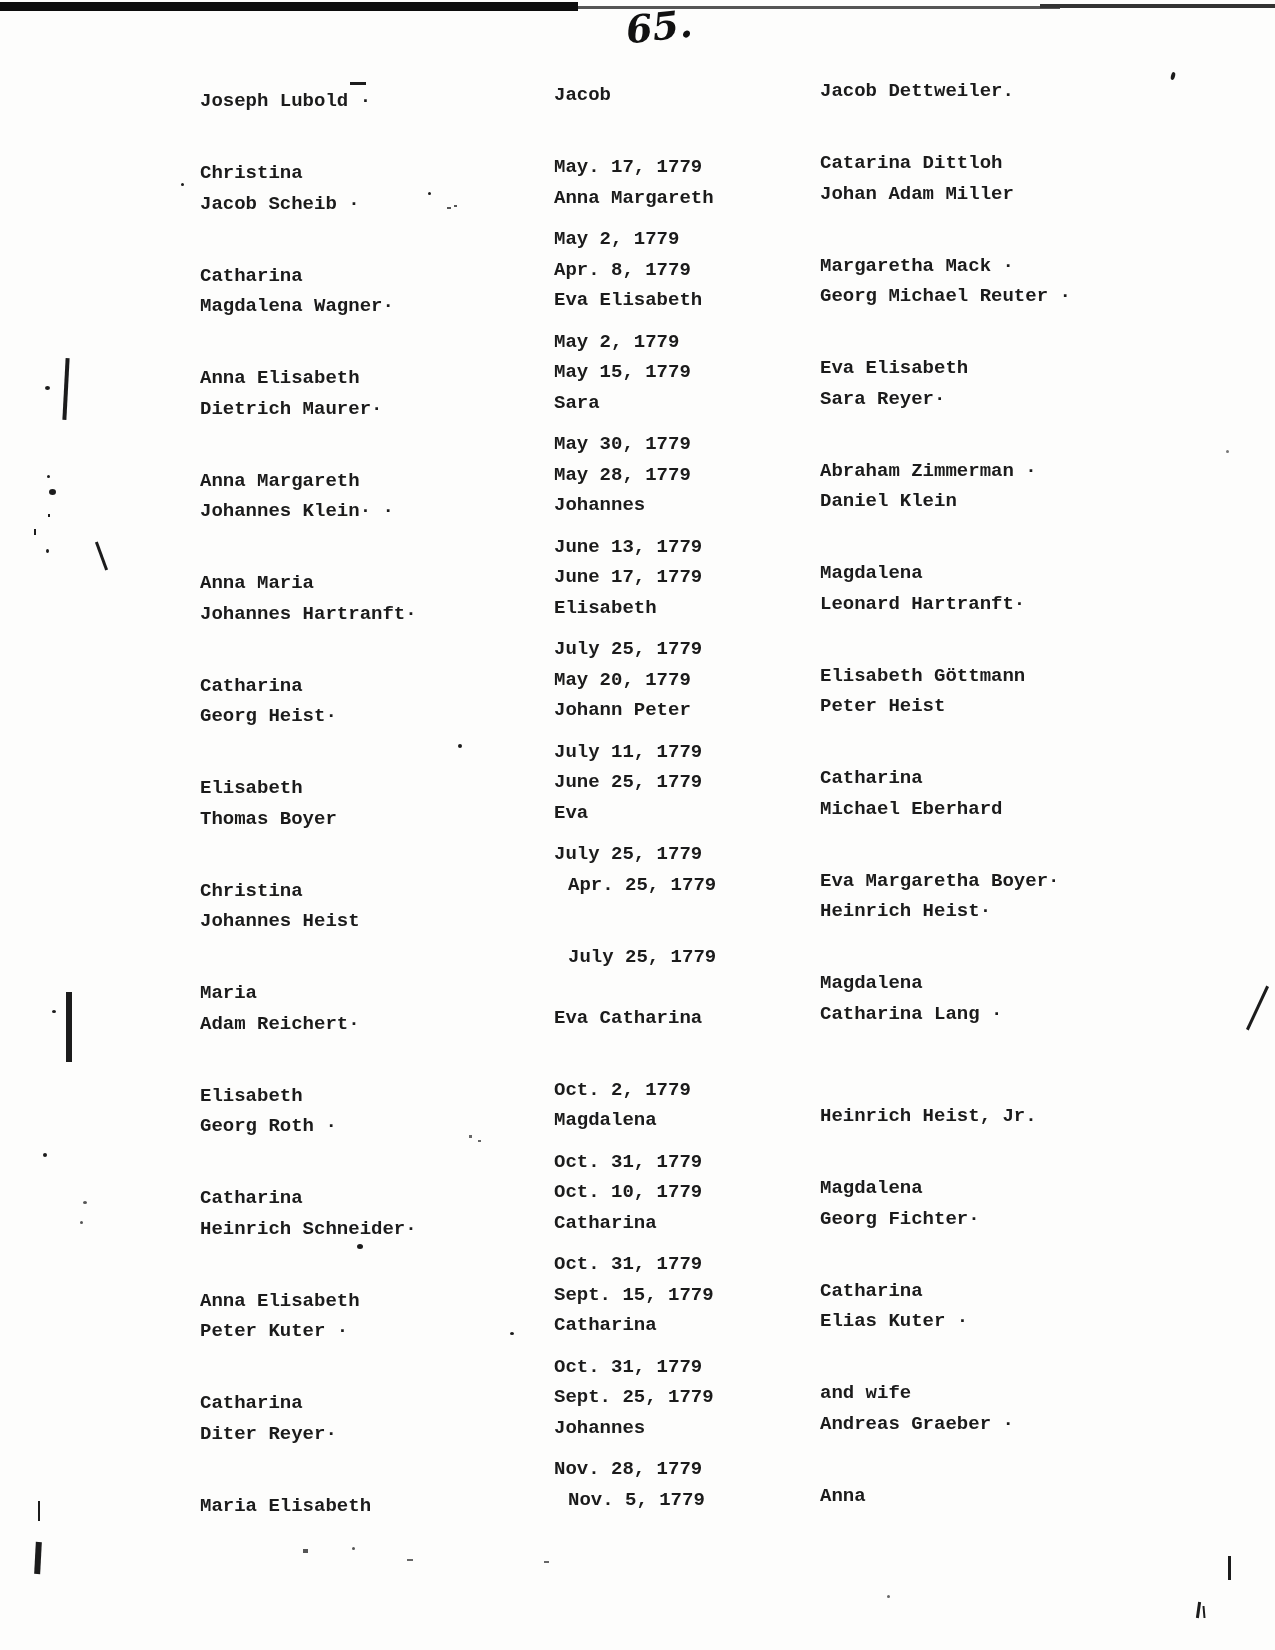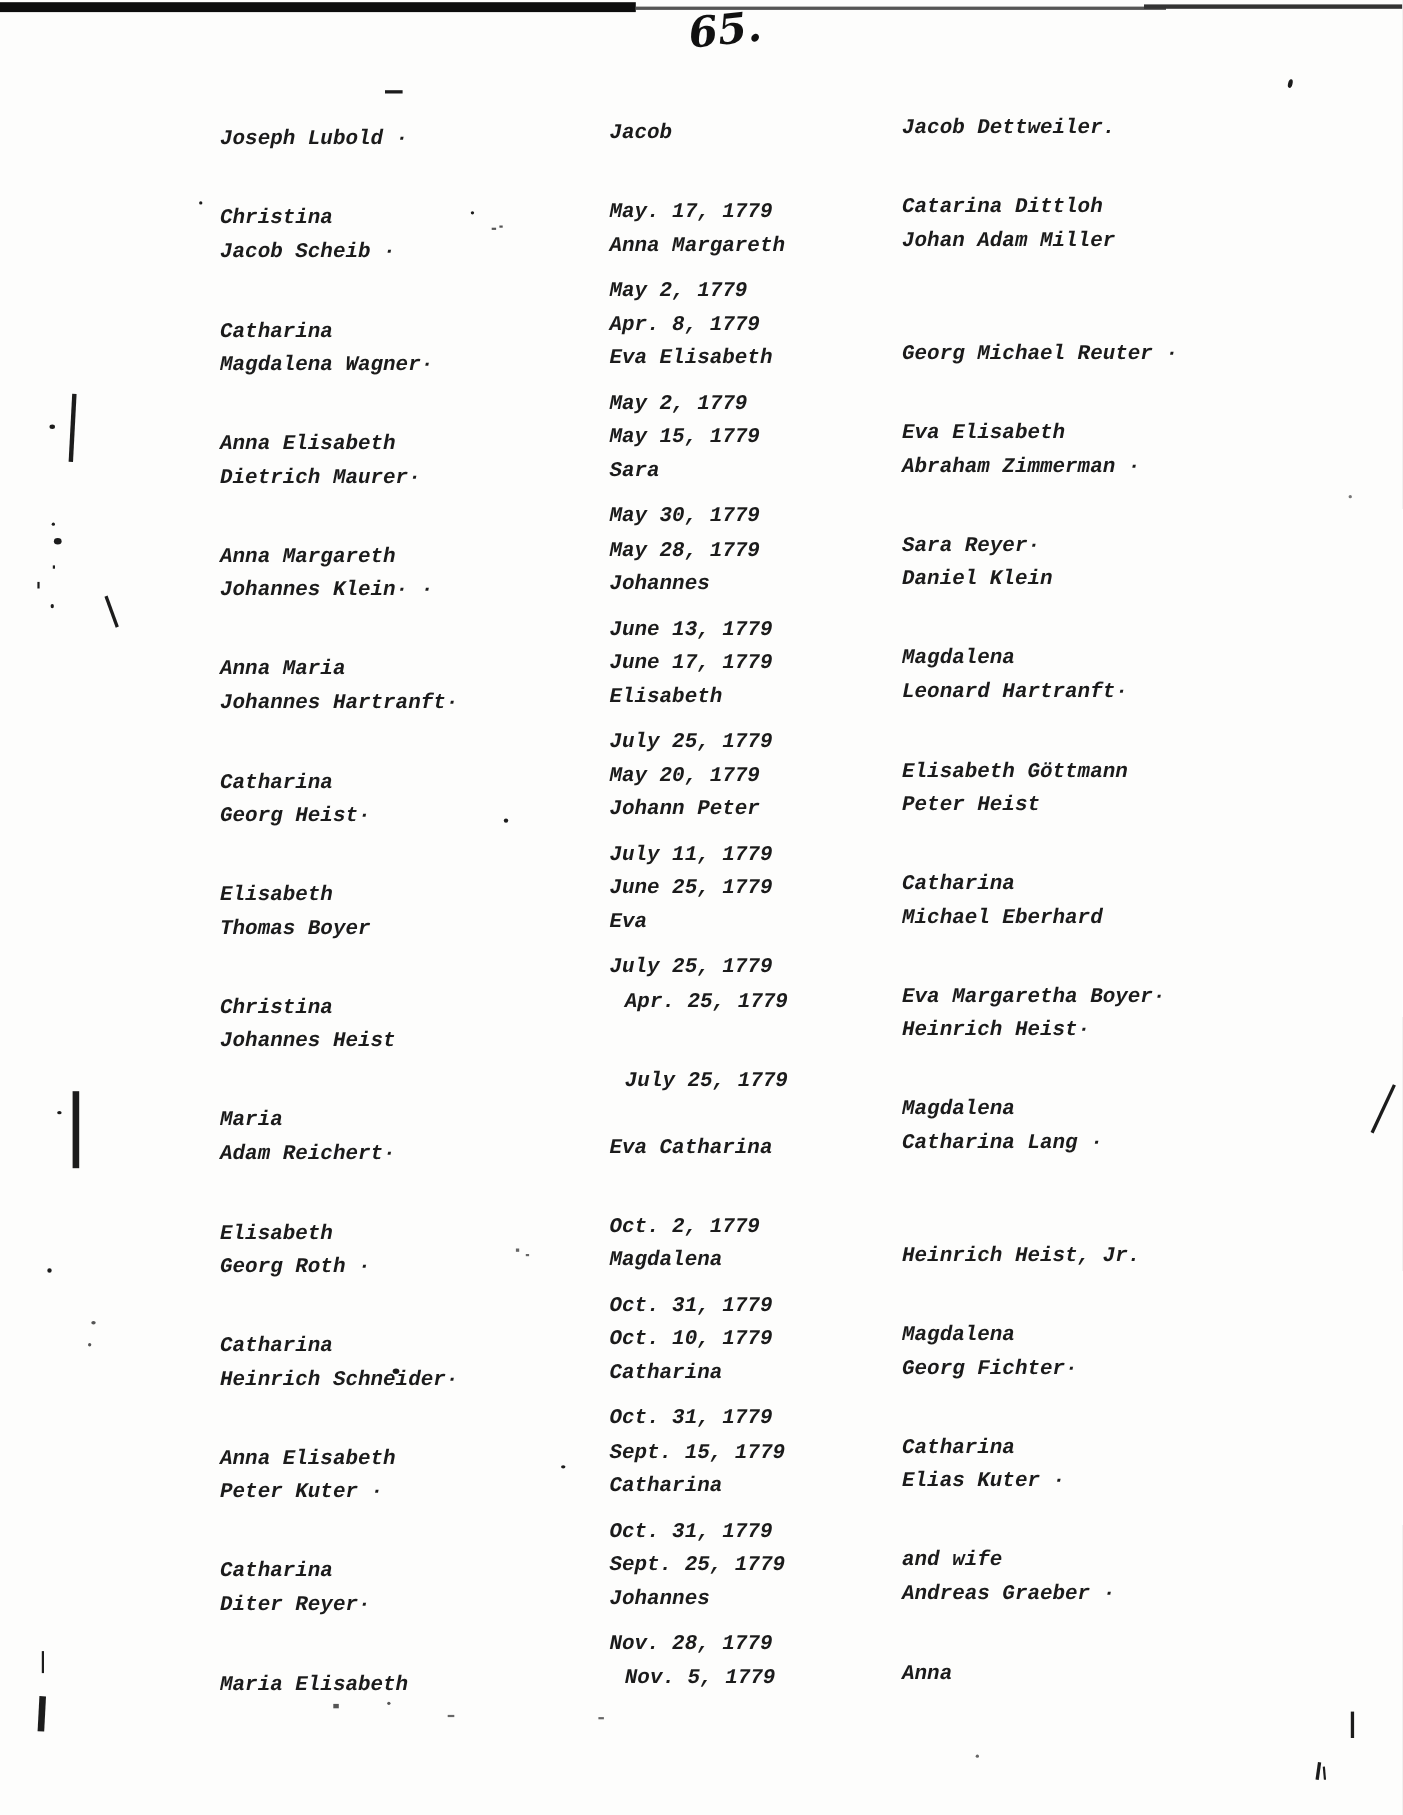--- a/index.html
+++ b/index.html
@@ -20,21 +20,21 @@
   
   #pagenum{
     position:absolute;left:626px;top:8px;
     font-family:"DejaVu Serif",serif;
     font-style:italic;font-weight:700;
     font-size:38px;line-height:38px;
     transform:rotate(-6deg);
     color:#111;
   }
   
-  #rows{position:absolute;left:0;top:60px;right:0;font-style:italic;}
+  #rows{position:absolute;left:0;top:35px;right:0;}
   .row{
     height:102.5px;
     display:grid;
     grid-template-columns:200px 338px 282px auto;
   }
   .cell{white-space:pre;}
   .cell.parents{grid-column:2;margin-top:6px;}
   .cell.child{grid-column:3;margin-top:0;margin-left:16px;}
   .cell.sponsors{grid-column:4;margin-top:-4px;}
   .ln{min-height:24px;}
@@ -74,20 +74,21 @@
         <div class="ln">Jacob Scheib ·</div>
         <div class="ln">Catharina</div>
       </div>
       <div class="cell child">
         <div class="ln">Anna Margareth</div>
         <div class="ln">Apr. 8, 1779</div>
         <div class="ln">May 2, 1779</div>
       </div>
       <div class="cell sponsors">
         <div class="ln">Johan Adam Miller</div>
+        <div class="ln">Margaretha Mack ·</div>
       </div>
     </div>
 
     <div class="row">
       <div class="cell parents">
         <div class="ln">Magdalena Wagner·</div>
         <div class="ln">Anna Elisabeth</div>
       </div>
       <div class="cell child">
         <div class="ln">Eva Elisabeth</div>
@@ -104,22 +105,22 @@
       <div class="cell parents">
         <div class="ln">Dietrich Maurer·</div>
         <div class="ln">Anna Margareth</div>
       </div>
       <div class="cell child">
         <div class="ln">Sara</div>
         <div class="ln">May 28, 1779</div>
         <div class="ln">June 13, 1779</div>
       </div>
       <div class="cell sponsors">
+        <div class="ln">Sara Reyer·</div>
         <div class="ln">Abraham Zimmerman ·</div>
-        <div class="ln">Sara Reyer·</div>
       </div>
     </div>
 
     <div class="row">
       <div class="cell parents">
         <div class="ln">Johannes Klein· ·</div>
         <div class="ln">Anna Maria</div>
       </div>
       <div class="cell child">
         <div class="ln">Johannes</div>

